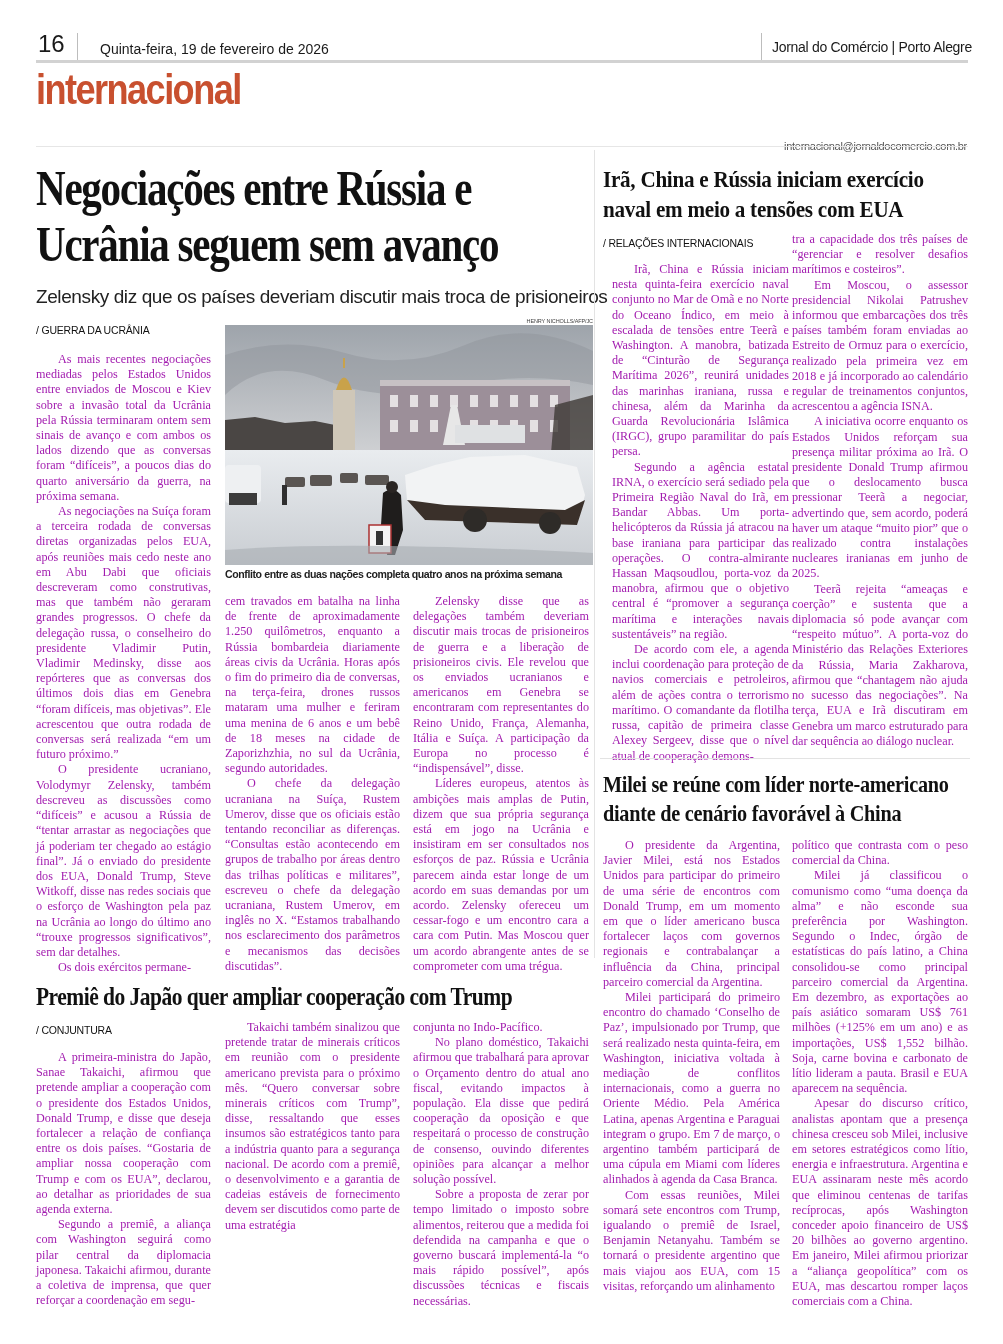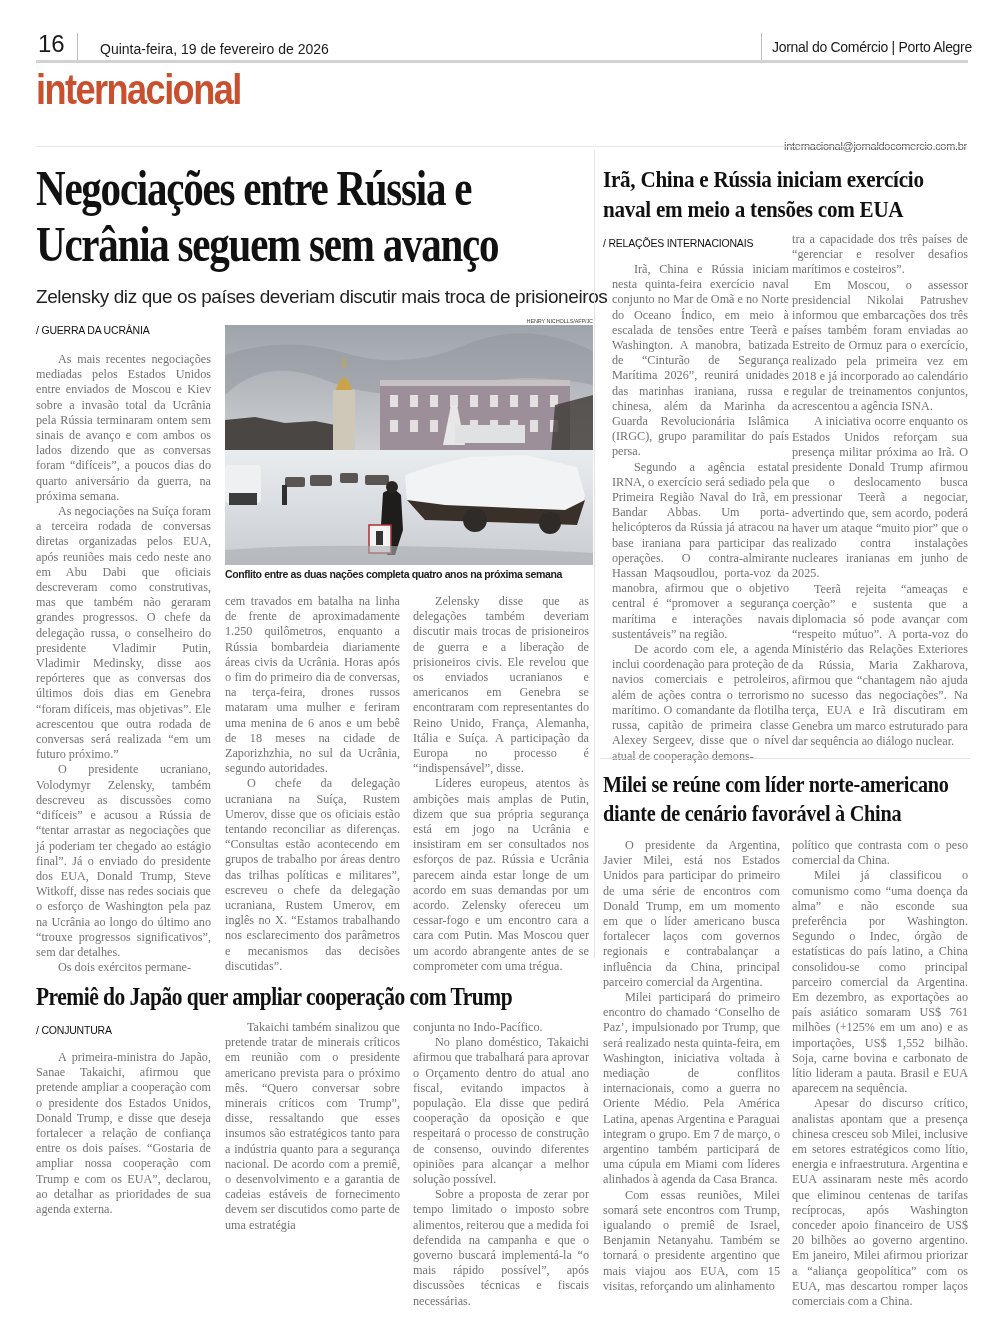--- a/index.html
+++ b/index.html
@@ -28,21 +28,21 @@
   #iran-hl { left: 603px; top: 164px; font-size: 24px; line-height: 30px; letter-spacing: -0.3px; transform: scaleX(0.88); }
   #iran-kicker { left: 603px; top: 237px; }
   #milei-hl { left: 603px; top: 770px; font-size: 23px; line-height: 29px; letter-spacing: -0.3px; transform: scaleX(0.88); }
   #japan-hl { left: 36px; top: 982px; font-size: 25px; line-height: 30px; letter-spacing: -0.6px; transform: scaleX(0.86); }
   #japan-kicker { left: 36px; top: 1024px; }
 
   #right-divider { left: 594px; top: 150px; width: 1px; height: 808px; background: #e3e3e3; }
   #milei-divider { left: 600px; top: 758px; width: 370px; height: 1px; background: #e3e3e3; }
 
   
-  .col { font-family: "Liberation Serif", "DejaVu Serif", serif; font-size: 12.2px; line-height: 15.2px; text-align: justify; hyphens: auto; color: #737373; }
+  .col { font-family: "Liberation Serif", "DejaVu Serif", serif; font-size: 12.2px; line-height: 15.2px; text-align: justify; hyphens: auto; color: #a21caf; }
   .col p { margin: 0; text-indent: 22px; }
   .col p.cont { text-indent: 0; }
 
   
   #photo-credit { left: 490px; top: 318px; width: 103px; text-align: right; font-size: 5.5px; line-height: 7px; color: #444; letter-spacing: -0.1px; white-space: nowrap; }
   #photo { left: 225px; top: 325px; width: 368px; height: 240px; overflow: hidden; }
   #photo-caption { left: 225px; top: 567px; font-size: 11.5px; line-height: 14px; font-weight: bold; color: #222; white-space: nowrap; letter-spacing: -0.45px; transform: scaleX(0.92); transform-origin: left top; }
 </style>
 </head>
 <body>
@@ -180,20 +180,21 @@
 <div class="abs col" style="left:792px; top:838px; width:176px;">
   <p class="cont">político que contrasta com o peso comercial da China.</p>
   <p>Milei já classificou o comunismo como “uma doença da alma” e não esconde sua preferência por Washington. Segundo o Indec, órgão de estatísticas do país latino, a China consolidou-se como principal parceiro comercial da Argentina. Em dezembro, as exportações ao país asiático somaram US$ 761 milhões (+125% em um ano) e as importações, US$ 1,552 bilhão. Soja, carne bovina e carbonato de lítio lideram a pauta. Brasil e EUA aparecem na sequência.</p>
   <p>Apesar do discurso crítico, analistas apontam que a presença chinesa cresceu sob Milei, inclusive em setores estratégicos como lítio, energia e infraestrutura. Argentina e EUA assinaram neste mês acordo que eliminou centenas de tarifas recíprocas, após Washington conceder apoio financeiro de US$ 20 bilhões ao governo argentino. Em janeiro, Milei afirmou priorizar a “aliança geopolítica” com os EUA, mas descartou romper laços comerciais com a China.</p>
 </div>
 
 <div class="abs hl" id="japan-hl">Premiê do Japão quer ampliar cooperação com Trump</div>
 <div class="abs kicker" id="japan-kicker">/ CONJUNTURA</div>
 <div class="abs col" style="left:36px; top:1050px; width:175px;">
   <p>A primeira-ministra do Japão, Sanae Takaichi, afirmou que pretende ampliar a cooperação com o presidente dos Estados Unidos, Donald Trump, e disse que deseja fortalecer a relação de confiança entre os dois países. “Gostaria de ampliar nossa cooperação com Trump e com os EUA”, declarou, ao detalhar as prioridades de sua agenda externa.</p>
+  <p>Segundo a premiê, a aliança com Washington seguirá como pilar central da diplomacia japonesa. Takaichi afirmou, durante a coletiva de imprensa, que quer reforçar a coordenação em segu-</p>
 </div>
 <div class="abs col" style="left:225px; top:1020px; width:175px;">
   <p>Takaichi também sinalizou que pretende tratar de minerais críticos em reunião com o presidente americano prevista para o próximo mês. “Quero conversar sobre minerais críticos com Trump”, disse, ressaltando que esses insumos são estratégicos tanto para a indústria quanto para a segurança nacional. De acordo com a premiê, o desenvolvimento e a garantia de cadeias estáveis de fornecimento devem ser discutidos como parte de uma estratégia</p>
 </div>
 <div class="abs col" style="left:413px; top:1020px; width:176px;">
   <p class="cont">conjunta no Indo-Pacífico.</p>
   <p>No plano doméstico, Takaichi afirmou que trabalhará para aprovar o Orçamento dentro do atual ano fiscal, evitando impactos à população. Ela disse que pedirá cooperação da oposição e que respeitará o processo de construção de consenso, ouvindo diferentes opiniões para alcançar a melhor solução possível.</p>
   <p>Sobre a proposta de zerar por tempo limitado o imposto sobre alimentos, reiterou que a medida foi defendida na campanha e que o governo buscará implementá-la “o mais rápido possível”, após discussões técnicas e fiscais necessárias.</p>
 </div>
 

